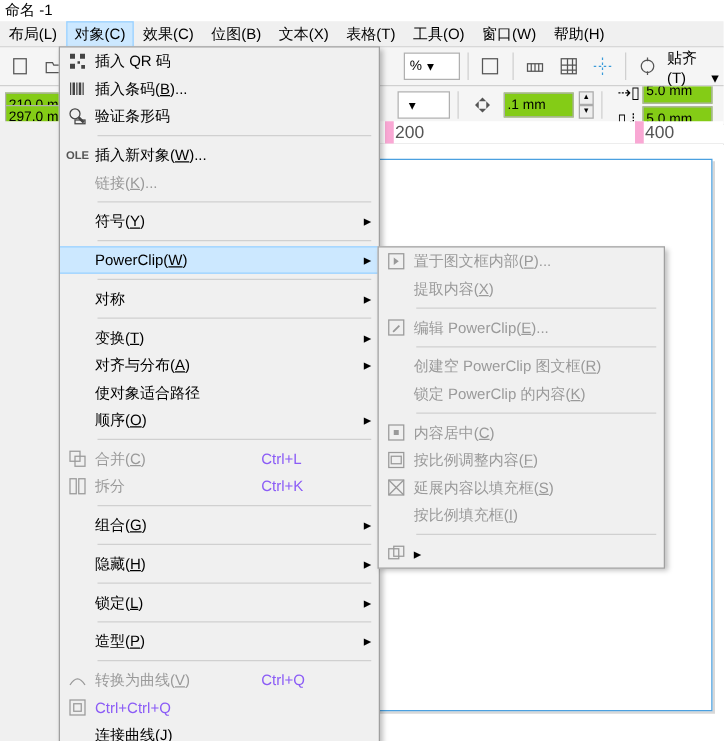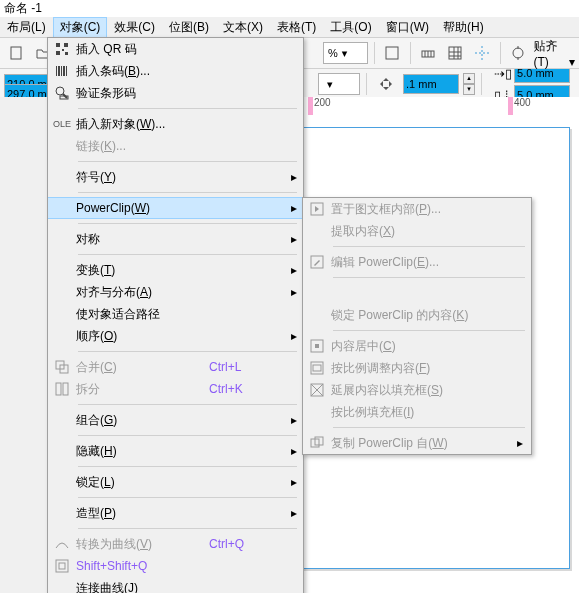--- a/index.html
+++ b/index.html
@@ -5,28 +5,28 @@
   html,body{margin:0;padding:0;font-family:"Microsoft YaHei","SimSun",Arial,sans-serif;font-size:12px;color:#000;background:#fff;overflow:hidden}
   body{width:579px;height:593px;position:relative}
   .titlebar{height:17px;line-height:17px;padding-left:4px;color:#000;font-size:12px}
   .menubar{height:20px;display:flex;align-items:center;border-bottom:1px solid #d0d0d0;background:#f0f0f0}
   .menubar .mitem{padding:2px 7px;cursor:default}
   .menubar .mitem.active{background:#cce8ff;border:1px solid #99d1ff;padding:1px 6px}
   .toolbar{height:30px;display:flex;align-items:center;border-bottom:1px solid #d0d0d0;background:#f5f5f5;padding:0 4px;gap:4px;position:relative}
   .toolbar2{height:30px;display:flex;align-items:center;border-bottom:1px solid #d0d0d0;background:#f5f5f5;padding:0 4px;gap:4px}
   .tbtn{width:24px;height:24px;display:flex;align-items:center;justify-content:center;border:1px solid transparent}
   .sep{width:1px;height:22px;background:#d0d0d0;margin:0 2px}
-  .numfield{width:46px;height:18px;border:1px solid #b0b0b0;background:#0ea5e9;font-size:11px;padding:0 2px;display:flex;align-items:center}
+  .numfield{width:46px;height:18px;border:1px solid #b0b0b0;background:#84cc16;font-size:11px;padding:0 2px;display:flex;align-items:center}
   .spin{width:12px;display:flex;flex-direction:column}
   .spin div{height:9px;border:1px solid #aaa;background:#eee;font-size:7px;line-height:7px;text-align:center}
   .combo{height:20px;border:1px solid #b0b0b0;background:#fff;display:flex;align-items:center;padding:0 4px;font-size:11px}
   .combo .dd{margin-left:4px}
   .leftcol{position:absolute;left:0;top:97px;width:48px;bottom:0;background:#f0f0f0;border-right:1px solid #d0d0d0}
   .ruler-h{position:absolute;left:48px;right:0;top:97px;height:18px;border-bottom:1px solid #a0a0a0;background:#fff}
-  .ruler-h .tick{position:absolute;top:0;height:18px;border-left:5px solid #f9a8d4;font-size:10px;padding-left:1px;color:#555}
+  .ruler-h .tick{position:absolute;top:0;height:18px;border-left:7px solid #f9a8d4;font-size:14px;padding-left:1px;color:#555}
   .canvas{position:absolute;left:48px;top:115px;right:0;bottom:0;background:#fff}
   .page{position:absolute;left:10px;top:12px;width:510px;height:440px;border:1px solid #4aa0e0;background:#fff;box-shadow:2px 2px 0 #d8d8d8}
   
   .menu{position:absolute;top:37px;left:47px;width:255px;background:#f0f0f0;border:1px solid #a0a0a0;box-shadow:2px 2px 4px rgba(0,0,0,.25);z-index:5}
   .menu .row{display:flex;align-items:center;height:22px;padding:0 8px 0 0;position:relative}
   .menu .iconcol{width:28px;display:flex;align-items:center;justify-content:center;height:22px}
   .menu .lbl{flex:1}
   .menu .accel{color:#8b5cf6;min-width:68px;text-align:left;padding-right:18px}
   .menu .arrow{position:absolute;right:6px}
   .menu .msep{height:1px;background:#d0d0d0;margin:4px 6px 4px 30px}
@@ -195,21 +195,21 @@
           <circle cx="6" cy="6" r="4" fill="none" stroke="#444"></circle>
           <line x1="9" y1="9" x2="13" y2="13" stroke="#444" stroke-width="2"></line>
           <rect x="6" y="11" width="8" height="3" fill="none" stroke="#444"></rect>
         </svg>
       </div>
       <div class="lbl">验证条形码</div>
     </div>
     <div class="msep"></div>
     <div class="row">
       <div class="iconcol">
-        <span style="font-size:9px;font-weight:normal;color:#555">OLE</span>
+        <span style="font-size:9px;font-weight:bold;color:#555">OLE</span>
       </div>
       <div class="lbl">插入新对象(<u>W</u>)...</div>
     </div>
     <div class="row disabled">
       <div class="iconcol"></div>
       <div class="lbl">链接(<u>K</u>)...</div>
     </div>
     <div class="msep"></div>
     <div class="row">
       <div class="iconcol"></div>
@@ -303,21 +303,21 @@
       <div class="lbl">转换为曲线(<u>V</u>)</div>
       <div class="accel">Ctrl+Q</div>
     </div>
     <div class="row disabled">
       <div class="iconcol">
         <svg width="16" height="16">
           <rect x="2" y="2" width="12" height="12" fill="none" stroke="#999"></rect>
           <rect x="5" y="5" width="6" height="6" fill="none" stroke="#999"></rect>
         </svg>
       </div>
-      <div class="accel">Shift+Shift+Q</div>
+      <div class="accel">Ctrl+Ctrl+Q</div>
     </div>
     <div class="row">
       <div class="iconcol"></div>
       <div class="lbl">连接曲线(<u>J</u>)</div>
     </div>
   </div>
 
 <div class="submenu" id="sub-menu">
     <div class="row disabled">
       <div class="iconcol">
@@ -338,20 +338,21 @@
         <svg width="16" height="16">
           <rect x="2" y="2" width="12" height="12" fill="none" stroke="#999"></rect>
           <path d="M5 11l5-5 1 1-5 5z" fill="#999"></path>
         </svg>
       </div>
       <div class="lbl">编辑 PowerClip(<u>E</u>)...</div>
     </div>
     <div class="msep"></div>
     <div class="row disabled">
       <div class="iconcol"></div>
+      <div class="lbl">创建空 PowerClip 图文框(<u>R</u>)</div>
     </div>
     <div class="row disabled">
       <div class="iconcol"></div>
       <div class="lbl">锁定 PowerClip 的内容(<u>K</u>)</div>
     </div>
     <div class="msep"></div>
     <div class="row disabled">
       <div class="iconcol">
         <svg width="16" height="16">
           <rect x="2" y="2" width="12" height="12" fill="none" stroke="#999"></rect>
@@ -384,16 +385,15 @@
       <div class="lbl">按比例填充框(<u>I</u>)</div>
     </div>
     <div class="msep"></div>
     <div class="row disabled">
       <div class="iconcol">
         <svg width="16" height="16">
           <rect x="2" y="4" width="8" height="8" fill="none" stroke="#999"></rect>
           <rect x="6" y="2" width="8" height="8" fill="none" stroke="#999"></rect>
         </svg>
       </div>
-      <div class="lbl">复制 PowerClip 自(<u>W</u>)</div>
       <div class="arrow">▸</div>
     </div>
   </div>
 
 </body></html>

